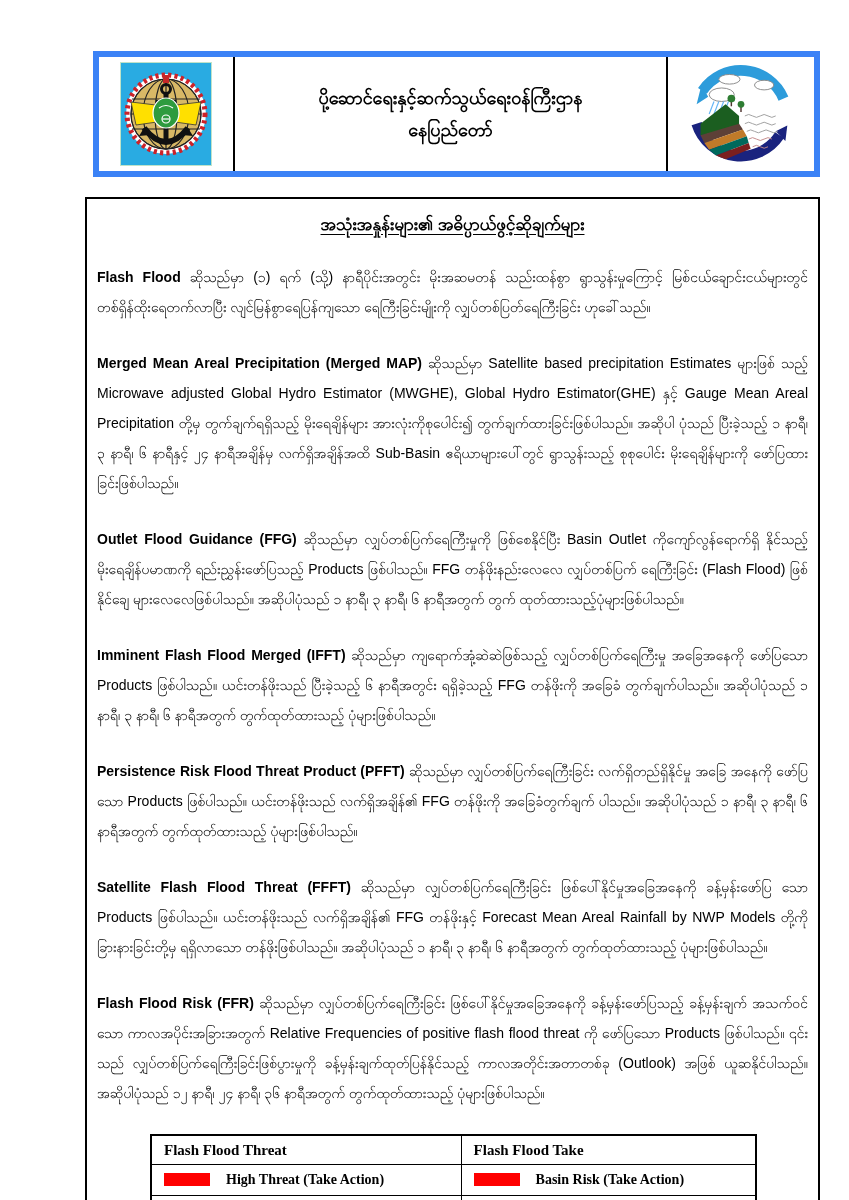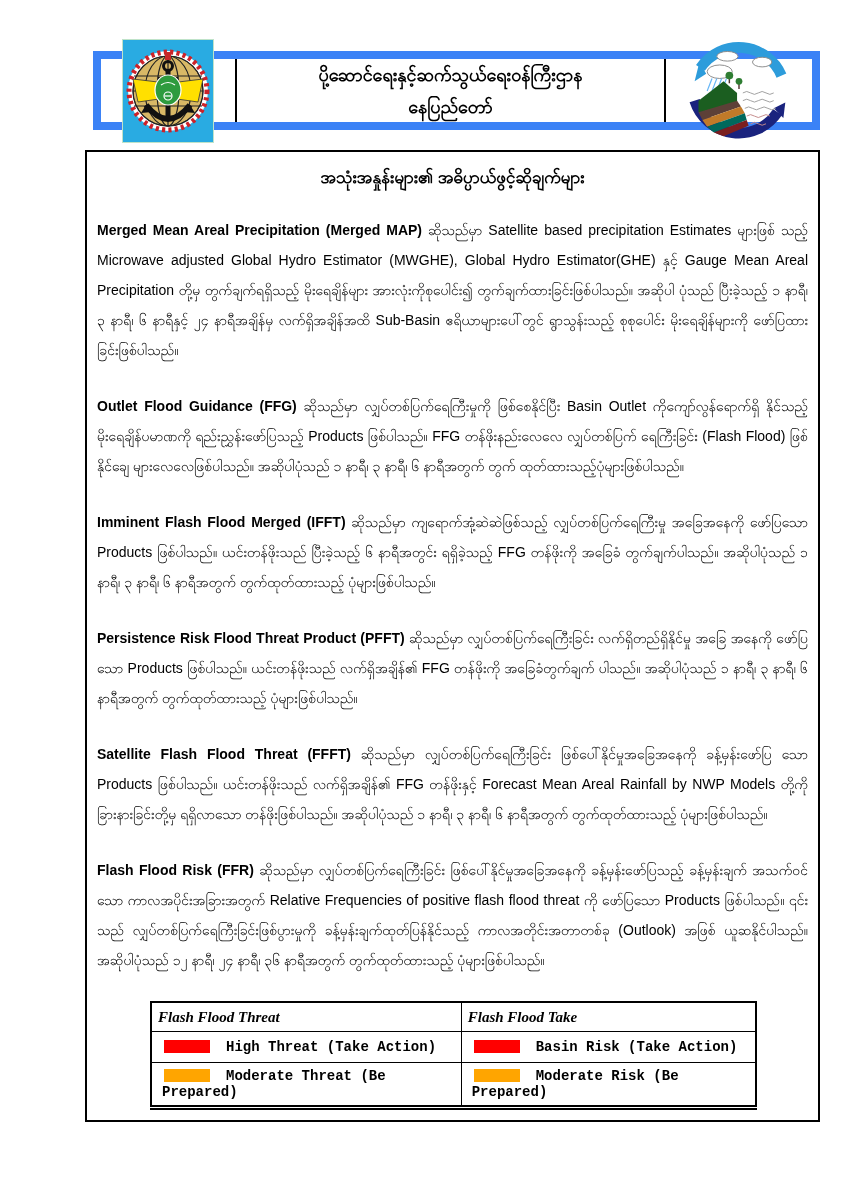--- a/index.html
+++ b/index.html
@@ -3,42 +3,42 @@
 <meta charset="utf-8">
 <style>
   html,body{margin:0;padding:0;}
   .page{
     width:849px;height:1200px;background:#ffffff;overflow:hidden;position:relative;
     font-family:"Liberation Sans","DejaVu Sans",sans-serif;color:#000;
   }
   .content{position:absolute;left:85px;top:51px;width:735px;}
 
   
-  .header-table{display:flex;border:8px solid #3b82f6;height:79px;box-sizing:border-box;margin-left:8px;}
+  .header-table{display:flex;border:6px solid #3b82f6;height:126px;box-sizing:border-box;margin-left:8px;}
   .h-cell{display:flex;align-items:center;justify-content:center;box-sizing:border-box;}
   .h-cell.left{width:136px;border-right:2px solid #000;}
   .h-cell.center{flex:1;border-right:2px solid #000;flex-direction:column;}
   .h-cell.right{width:146px;}
   .org-line{font-weight:bold;font-size:18px;line-height:32px;text-align:center;white-space:nowrap;}
 
   
   .main-box{margin-top:20px;border:2px solid #000;box-sizing:border-box;
     min-height:916px;padding:12px 10px 10px 10px;}
   .doc-title{text-align:center;font-weight:bold;font-size:17px;
-    text-underline-offset:4px;margin:2px 0 24px 0;}
+    text-decoration:underline;text-underline-offset:4px;margin:2px 0 24px 0;}
   p.def{font-size:14px;line-height:30px;text-align:justify;margin:0 0 26px 0;}
   p.def b{font-weight:bold;}
 
   
   table.tr-table{border-collapse:collapse;width:607px;margin:4px 0 0 53px;
     font-family:"Liberation Serif","DejaVu Serif",serif;}
   table.tr-table{border:2px solid #000;border-bottom:5px double #000;}
   table.tr-table th, table.tr-table td{border:1.5px solid #000;text-align:left;}
-  table.tr-table th{font-size:15px;font-weight:bold;padding:4px 6px;height:20px;font-style:italic;}
-  table.tr-table td{font-size:14px;font-weight:bold;padding:5px 10px;height:20px;font-family:Liberation Mono, monospace;}
+  table.tr-table th{font-size:15px;font-weight:bold;padding:4px 12px;height:20px;}
+  table.tr-table td{font-size:14px;font-weight:bold;padding:5px 10px;height:20px;}
   .swatch{display:inline-block;width:46px;height:13px;margin:0 16px 0 2px;vertical-align:-2px;}
 </style>
 </head>
 <body>
 
 <div class="page">
   <div class="content">
 
     <div class="header-table">
       <div class="h-cell left">
@@ -121,20 +121,21 @@
             <path d="M68,82 q4,-3 8,0 q4,3 8,0 q4,-3 8,0"></path>
             <path d="M72,90 q4,-3 8,0 q4,3 8,0"></path>
           </g>
         </svg>
       </div>
     </div>
 
     <div class="main-box">
       <div class="doc-title">အသုံးအနှုန်းများ၏ အဓိပ္ပာယ်ဖွင့်ဆိုချက်များ</div>
 
+      <p class="def"><b>Flash Flood</b><span> ဆိုသည်မှာ (၁) ရက် (သို့) နာရီပိုင်းအတွင်း မိုးအဆမတန် သည်းထန်စွာ ရွာသွန်းမှုကြောင့် မြစ်ငယ်ချောင်းငယ်များတွင် တစ်ရှိန်ထိုးရေတက်လာပြီး လျင်မြန်စွာရေပြန်ကျသော ရေကြီးခြင်းမျိုးကို လျှပ်တစ်ပြတ်ရေကြီးခြင်း ဟုခေါ်သည်။</span></p>
 
       <p class="def"><b>Merged Mean Areal Precipitation (Merged MAP)</b><span> ဆိုသည်မှာ Satellite based precipitation Estimates များဖြစ် သည့် Microwave adjusted Global Hydro Estimator (MWGHE), Global Hydro Estimator(GHE) နှင့် Gauge Mean Areal Precipitation တို့မှ တွက်ချက်ရရှိသည့် မိုးရေချိန်များ အားလုံးကိုစုပေါင်း၍ တွက်ချက်ထားခြင်းဖြစ်ပါသည်။ အဆိုပါ ပုံသည် ပြီးခဲ့သည့် ၁ နာရီ၊ ၃ နာရီ၊ ၆ နာရီနှင့် ၂၄ နာရီအချိန်မှ လက်ရှိအချိန်အထိ Sub-Basin ဧရိယာများပေါ်တွင် ရွာသွန်းသည့် စုစုပေါင်း မိုးရေချိန်များကို ဖော်ပြထားခြင်းဖြစ်ပါသည်။</span></p>
 
       <p class="def"><b>Outlet Flood Guidance (FFG)</b><span> ဆိုသည်မှာ လျှပ်တစ်ပြက်ရေကြီးမှုကို ဖြစ်စေနိုင်ပြီး Basin Outlet ကိုကျော်လွန်ရောက်ရှိ နိုင်သည့် မိုးရေချိန်ပမာဏကို ရည်းညွှန်းဖော်ပြသည့် Products ဖြစ်ပါသည်။ FFG တန်ဖိုးနည်းလေလေ လျှပ်တစ်ပြက် ရေကြီးခြင်း (Flash Flood) ဖြစ်နိုင်ချေ များလေလေဖြစ်ပါသည်။ အဆိုပါပုံသည် ၁ နာရီ၊ ၃ နာရီ၊ ၆ နာရီအတွက် တွက် ထုတ်ထားသည့်ပုံများဖြစ်ပါသည်။</span></p>
 
       <p class="def"><b>Imminent Flash Flood Merged (IFFT)</b><span> ဆိုသည်မှာ ကျရောက်အုံ့ဆဲဆဲဖြစ်သည့် လျှပ်တစ်ပြက်ရေကြီးမှု အခြေအနေကို ဖော်ပြသော Products ဖြစ်ပါသည်။ ယင်းတန်ဖိုးသည် ပြီးခဲ့သည့် ၆ နာရီအတွင်း ရရှိခဲ့သည့် FFG တန်ဖိုးကို အခြေခံ တွက်ချက်ပါသည်။ အဆိုပါပုံသည် ၁ နာရီ၊ ၃ နာရီ၊ ၆ နာရီအတွက် တွက်ထုတ်ထားသည့် ပုံများဖြစ်ပါသည်။</span></p>
 
       <p class="def"><b>Persistence Risk Flood Threat Product (PFFT)</b><span> ဆိုသည်မှာ လျှပ်တစ်ပြက်ရေကြီးခြင်း လက်ရှိတည်ရှိနိုင်မှု အခြေ အနေကို ဖော်ပြသော Products ဖြစ်ပါသည်။ ယင်းတန်ဖိုးသည် လက်ရှိအချိန်၏ FFG တန်ဖိုးကို အခြေခံတွက်ချက် ပါသည်။ အဆိုပါပုံသည် ၁ နာရီ၊ ၃ နာရီ၊ ၆ နာရီအတွက် တွက်ထုတ်ထားသည့် ပုံများဖြစ်ပါသည်။</span></p>
 
       <p class="def"><b>Satellite Flash Flood Threat (FFFT)</b><span> ဆိုသည်မှာ လျှပ်တစ်ပြက်ရေကြီးခြင်း ဖြစ်ပေါ်နိုင်မှုအခြေအနေကို ခန့်မှန်းဖော်ပြ သော Products ဖြစ်ပါသည်။ ယင်းတန်ဖိုးသည် လက်ရှိအချိန်၏ FFG တန်ဖိုးနှင့် Forecast Mean Areal Rainfall by NWP Models တို့ကို ခြားနားခြင်းတို့မှ ရရှိလာသော တန်ဖိုးဖြစ်ပါသည်။ အဆိုပါပုံသည် ၁ နာရီ၊ ၃ နာရီ၊ ၆ နာရီအတွက် တွက်ထုတ်ထားသည့် ပုံများဖြစ်ပါသည်။</span></p>

